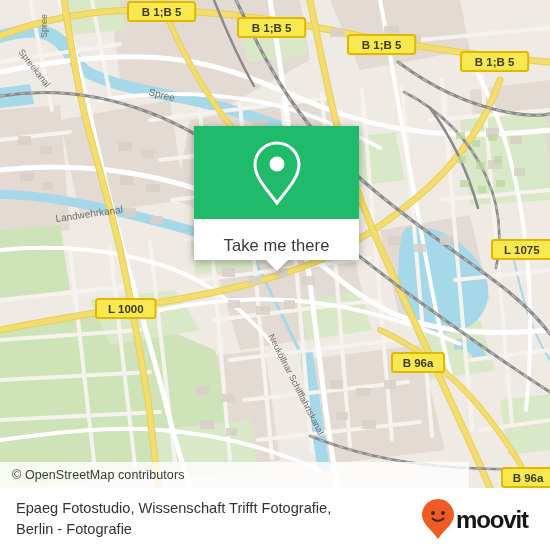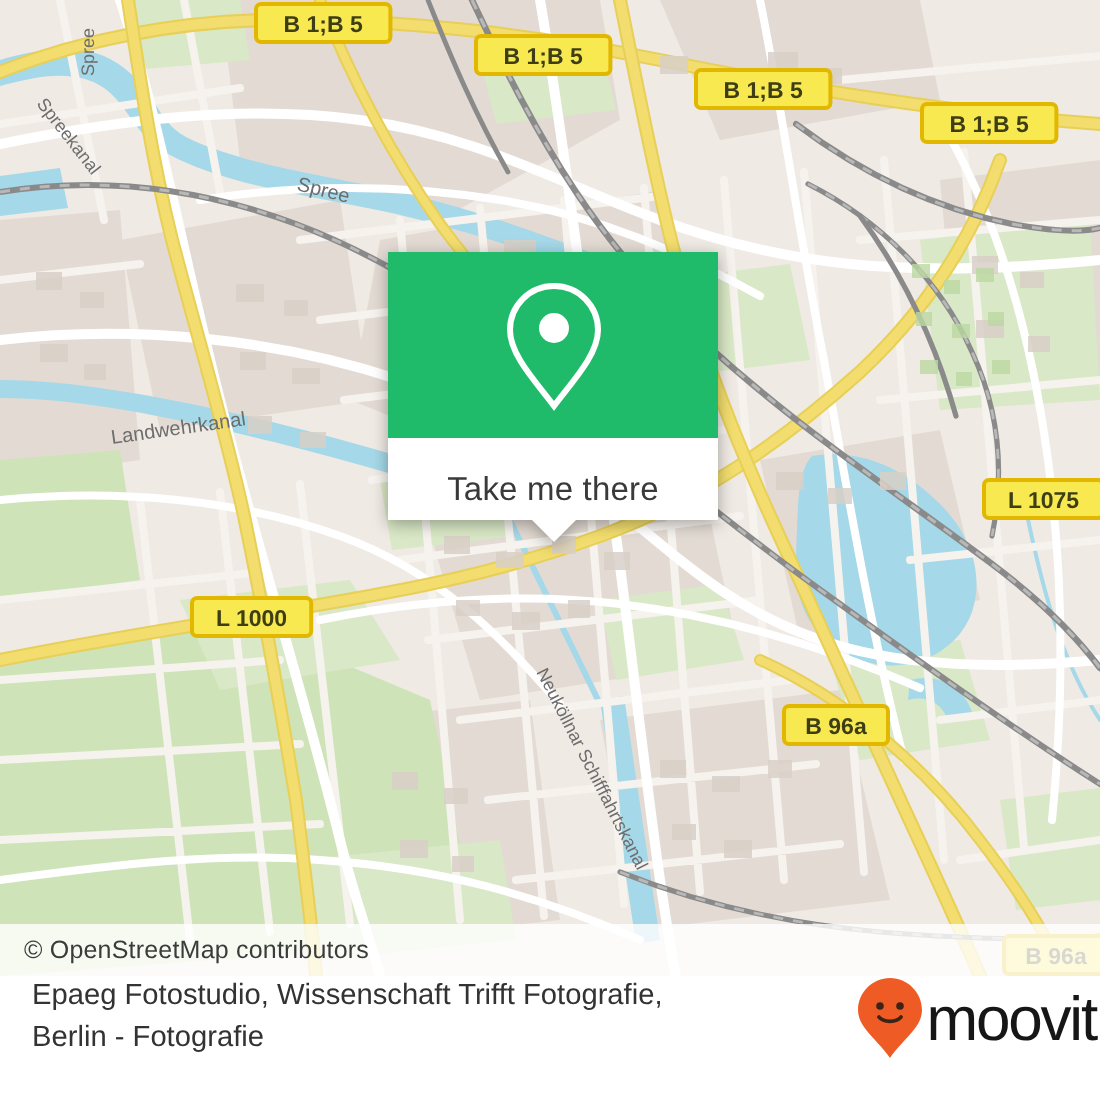--- a/index.html
+++ b/index.html
@@ -10,21 +10,21 @@
     -webkit-font-smoothing:antialiased;
   }
   #app{position:relative;width:550px;height:550px;overflow:hidden;}
 
   
   #map{position:absolute;left:0;top:0;width:550px;height:488px;overflow:hidden;background:#efeae4;}
   #map svg{display:block;}
 
   
   .attrib-bar{
-    position:absolute;left:0;bottom:0;width:550px;height:26px;
+    position:absolute;left:0;bottom:0;width:469px;height:26px;
     background:rgba(255,255,255,.80);
     display:flex;align-items:center;
   }
   .attrib-bar span{
     font-size:12.5px;color:#3b3b3b;padding-left:12px;letter-spacing:.1px;
   }
 
   
   .popup{
     position:absolute;left:194px;top:126px;width:165px;
@@ -46,30 +46,30 @@
     position:absolute;left:50%;top:100%;margin-left:-11px;
     width:0;height:0;
     border-left:11px solid transparent;
     border-right:11px solid transparent;
     border-top:11px solid #ffffff;
   }
 
   
   .bottom{
     position:absolute;left:0;top:488px;width:550px;height:62px;
-    background:#fff;display:flex;align-items:flex-start;
+    background:#fff;display:flex;align-items:center;
     justify-content:space-between;box-sizing:border-box;
-    padding:0 2px 0 16px;
+    padding:0 22px 0 16px;
   }
   .bottom-title{
     font-size:14.6px;line-height:21px;color:#333333;max-width:400px;
   }
   .brand{display:flex;align-items:center;gap:1px;}
   .brand-word{
-    font-size:31px;font-weight:normal;color:#161616;letter-spacing:-1.1px;
+    font-size:24px;font-weight:bold;color:#161616;letter-spacing:-1.1px;
     line-height:31px;
   }
 </style>
 </head>
 <body>
 
 <div id="app">
 
   <div id="map">
     <svg width="550" height="488" viewBox="0 0 550 488" xmlns="http://www.w3.org/2000/svg">

